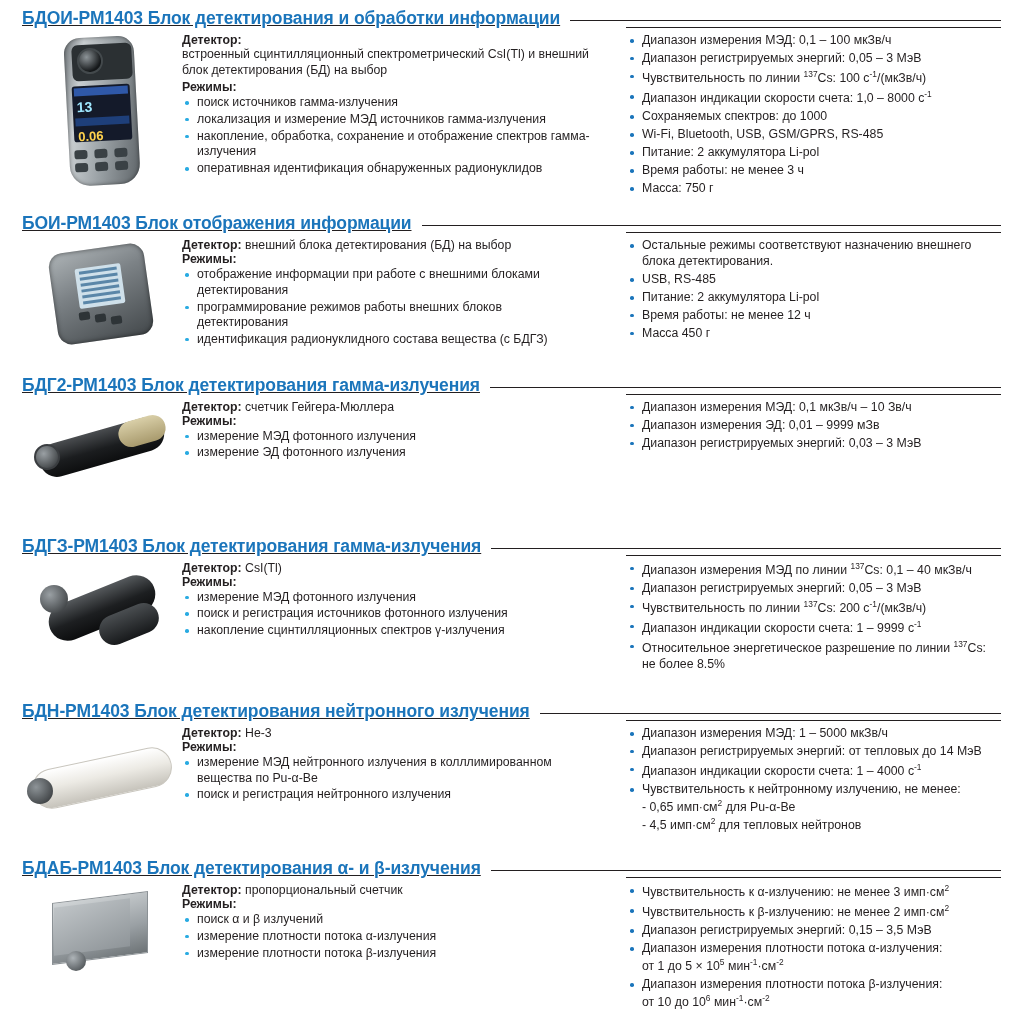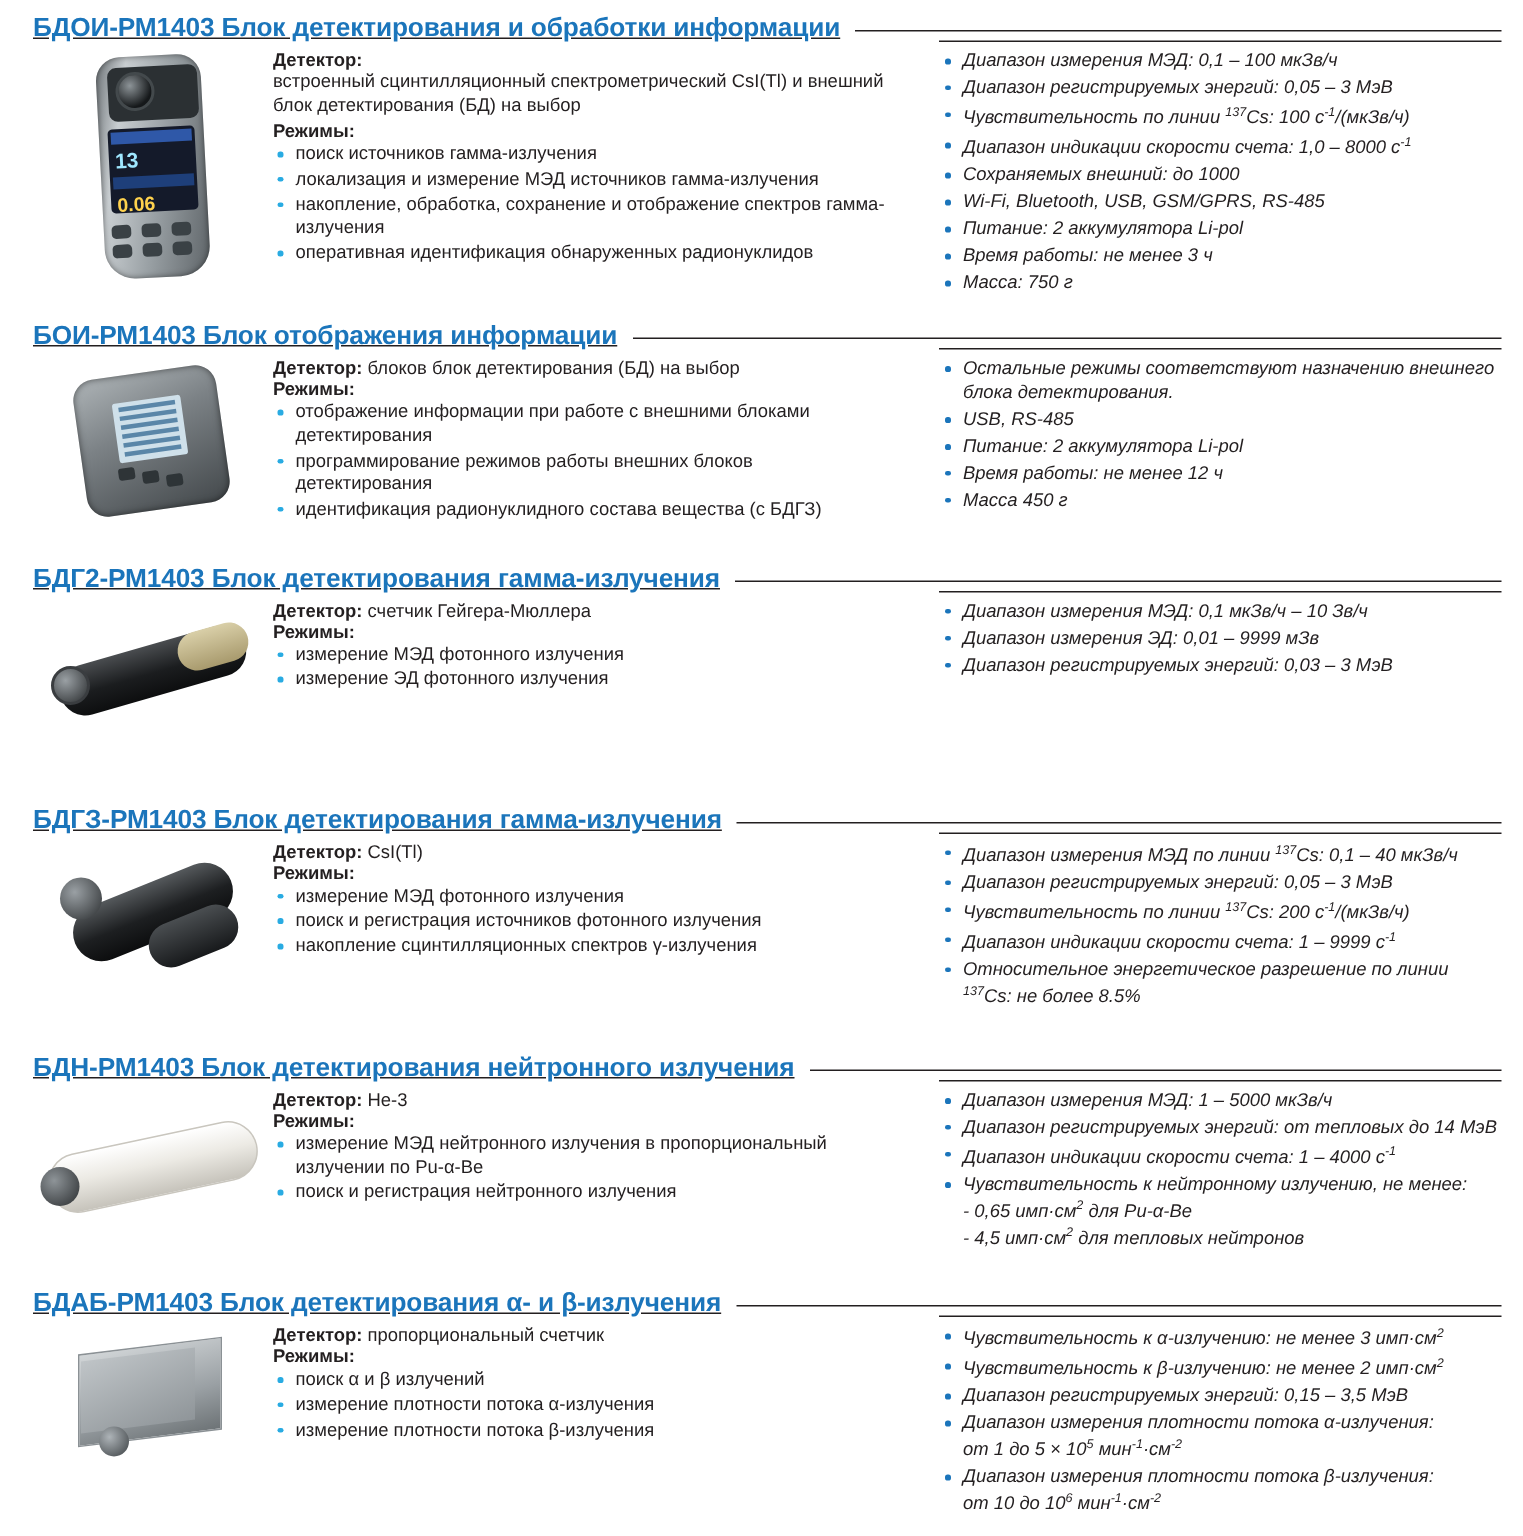--- a/index.html
+++ b/index.html
@@ -50,21 +50,20 @@
   }
   .col-mid {
     flex: 0 0 430px;
     width: 430px;
     padding-right: 8px;
   }
   .col-right {
     flex: 1 1 auto;
     padding-left: 14px;
     position: relative;
-    font-style: italic;
   }
   .col-right .rule-top {
     position: absolute;
     left: 14px; right: 0; top: -6px;
     height: 1px;
     background: #231f20;
   }
 
   .lbl { font-size: 12.3px; font-weight: bold; }
   .lbl .norm { font-weight: normal; }
@@ -282,21 +281,21 @@
           <li>оперативная идентификация обнаруженных радионуклидов</li>
         </ul>
       </div>
       <div class="col-right">
         <div class="rule-top"></div>
         <ul class="spec">
           <li>Диапазон измерения МЭД: 0,1 – 100 мкЗв/ч</li>
           <li>Диапазон регистрируемых энергий: 0,05 – 3 МэВ</li>
           <li>Чувствительность по линии <sup>137</sup>Cs: 100 с<sup>-1</sup>/(мкЗв/ч)</li>
           <li>Диапазон индикации скорости счета: 1,0 – 8000 с<sup>-1</sup></li>
-          <li>Сохраняемых внешний: до 1000</li>
+          <li>Сохраняемых спектров: до 1000</li>
           <li>Wi-Fi, Bluetooth, USB, GSM/GPRS, RS-485</li>
           <li>Питание: 2 аккумулятора Li-pol</li>
           <li>Время работы: не менее 3 ч</li>
           <li>Масса: 750 г</li>
         </ul>
       </div>
     </div>
   </div>
 
   <div class="section" style="margin-top:14px">
@@ -317,21 +316,21 @@
               <i></i>
             </div>
           <div class="k" style="left:32px;top:70px"></div>
           <div class="k" style="left:48px;top:72px"></div>
           <div class="k" style="left:64px;top:74px"></div>
         </div>
       </div>
       <div class="col-mid">
         <div class="lbl">
           <span>Детектор:</span>
-          <span class="norm">блоков блок детектирования (БД) на выбор</span>
+          <span class="norm">внешний блока детектирования (БД) на выбор</span>
         </div>
         <div class="lbl">Режимы:</div>
         <ul class="bul">
           <li>отображение информации при работе с внешними блоками детектирования</li>
           <li>программирование режимов работы внешних блоков детектирования</li>
           <li>идентификация радионуклидного состава вещества (с БДГЗ)</li>
         </ul>
       </div>
       <div class="col-right">
         <div class="rule-top"></div>
@@ -431,21 +430,21 @@
           <div class="cap"></div>
         </div>
       </div>
       <div class="col-mid">
         <div class="lbl">
           <span>Детектор:</span>
           <span class="norm">He-3</span>
         </div>
         <div class="lbl">Режимы:</div>
         <ul class="bul">
-          <li>измерение МЭД нейтронного излучения в пропорциональный излучении по Pu-α-Be</li>
+          <li>измерение МЭД нейтронного излучения в колллимированном вещества по Pu-α-Be</li>
           <li>поиск и регистрация нейтронного излучения</li>
         </ul>
       </div>
       <div class="col-right">
         <div class="rule-top"></div>
         <ul class="spec">
           <li>Диапазон измерения МЭД: 1 – 5000 мкЗв/ч</li>
           <li>Диапазон регистрируемых энергий: от тепловых до 14 МэВ</li>
           <li>Диапазон индикации скорости счета: 1 – 4000 с<sup>-1</sup></li>
           <li>Чувствительность к нейтронному излучению, не менее:<br>- 0,65 имп·см<sup>2</sup> для Pu-α-Be<br>- 4,5 имп·см<sup>2</sup> для тепловых нейтронов</li>

